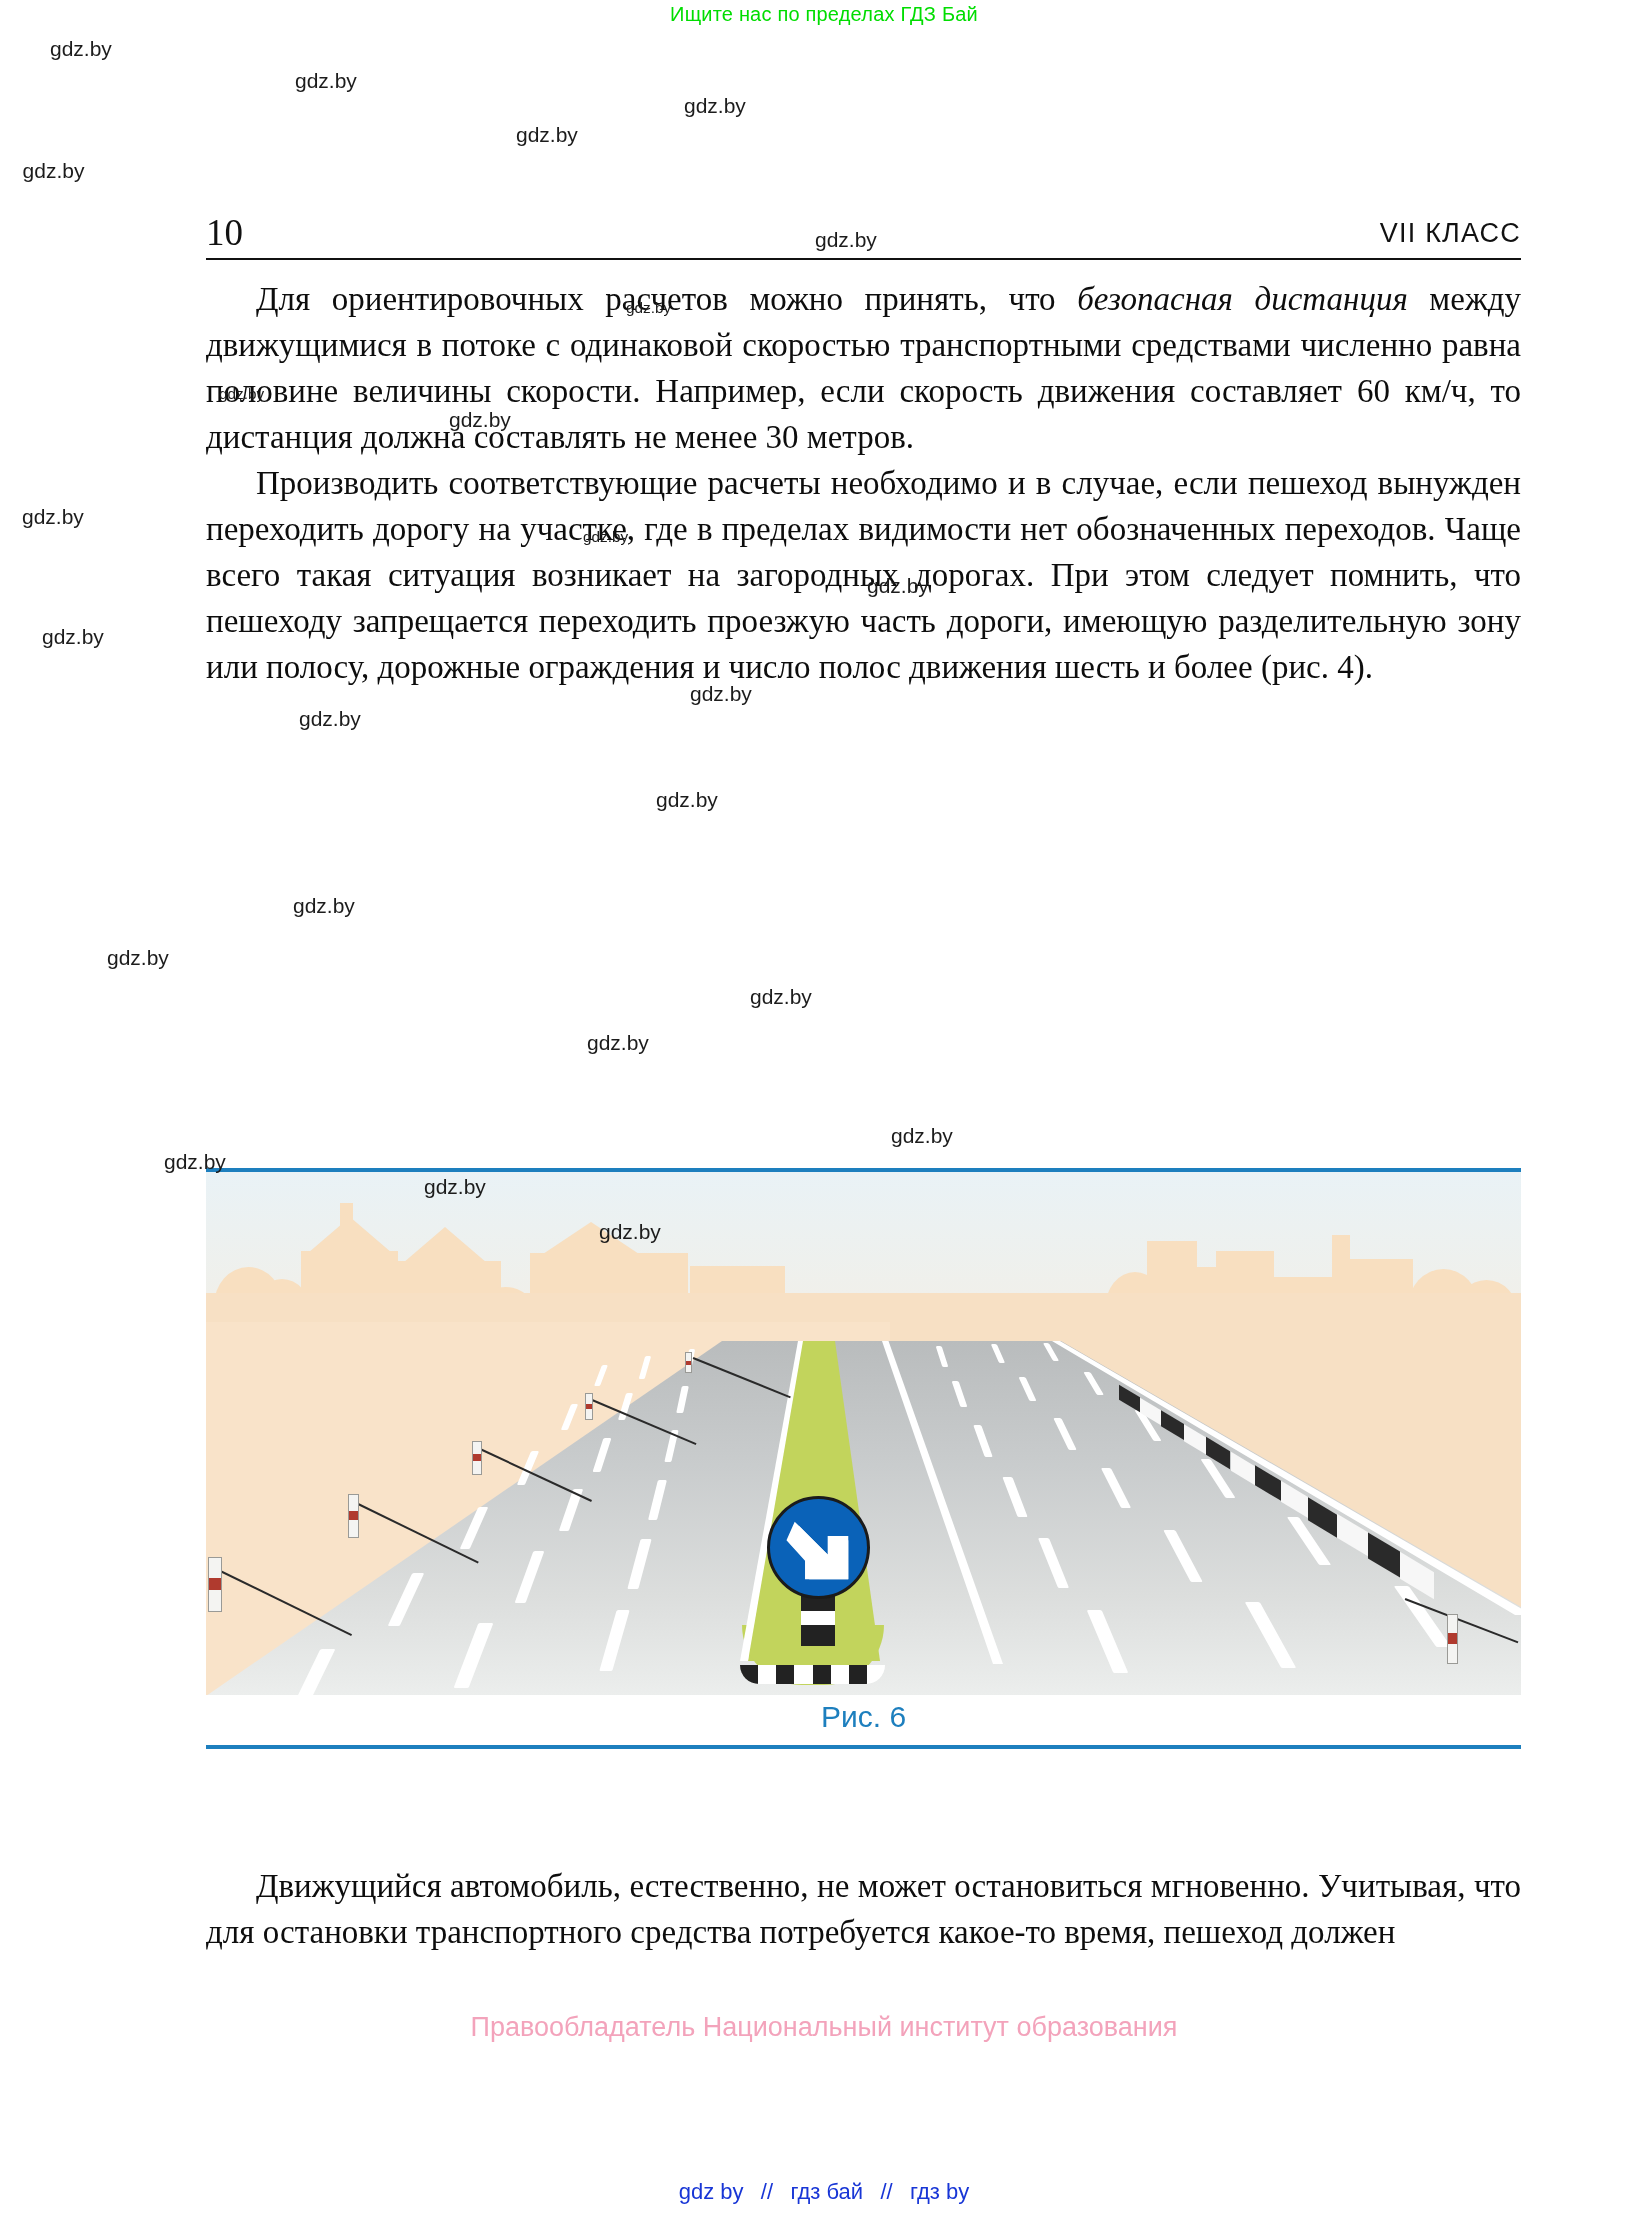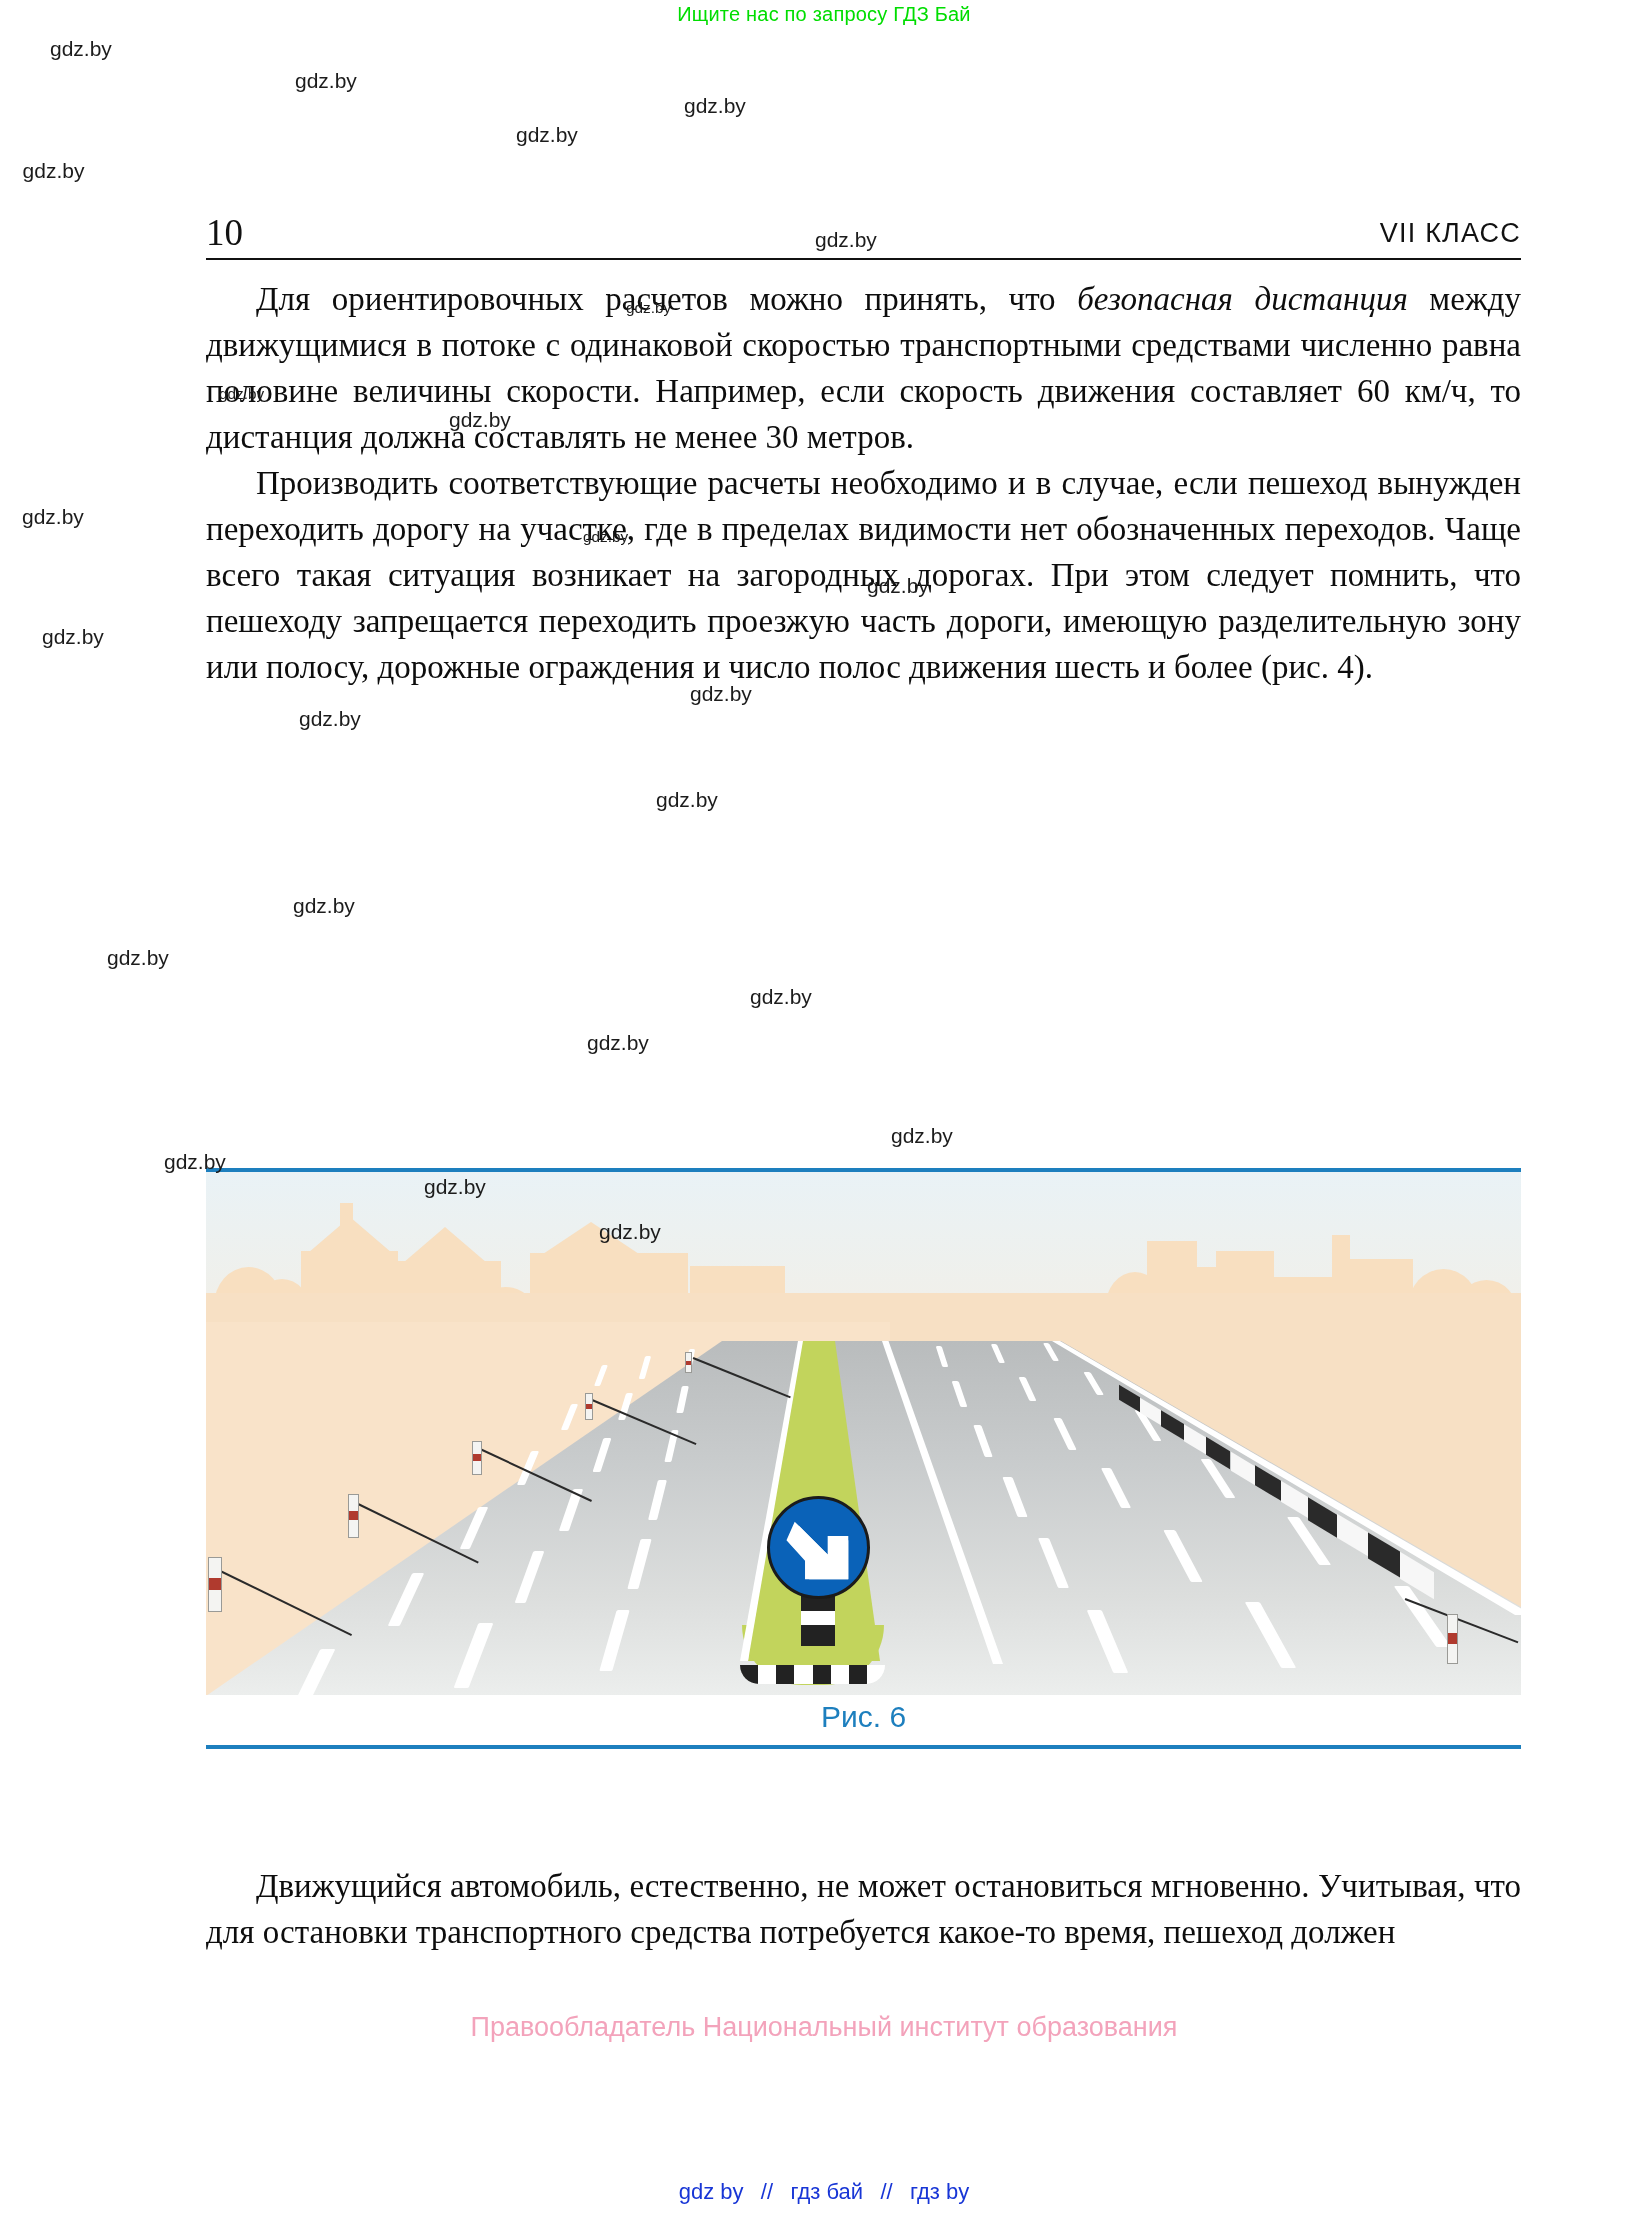--- a/index.html
+++ b/index.html
@@ -241,21 +241,21 @@
     font-family: "Liberation Sans", sans-serif;
     font-size: 22px;
     color: #1836d6;
     z-index: 40;
   }
   .footer-links span { margin: 0 5.6px; }
 </style>
 </head>
 <body>
 
-<div class="promo-banner">Ищите нас по запросу ГДЗ Бай</div>
+<div class="promo-banner">Ищите нас по пределах ГДЗ Бай</div>
 
 <div class="page">
 
   <div class="running-head">
     <div class="folio">10</div>
     <div class="klass">VII КЛАСС</div>
   </div>
   <div class="head-rule"></div>
 
   <div class="body-copy" id="block-a">

